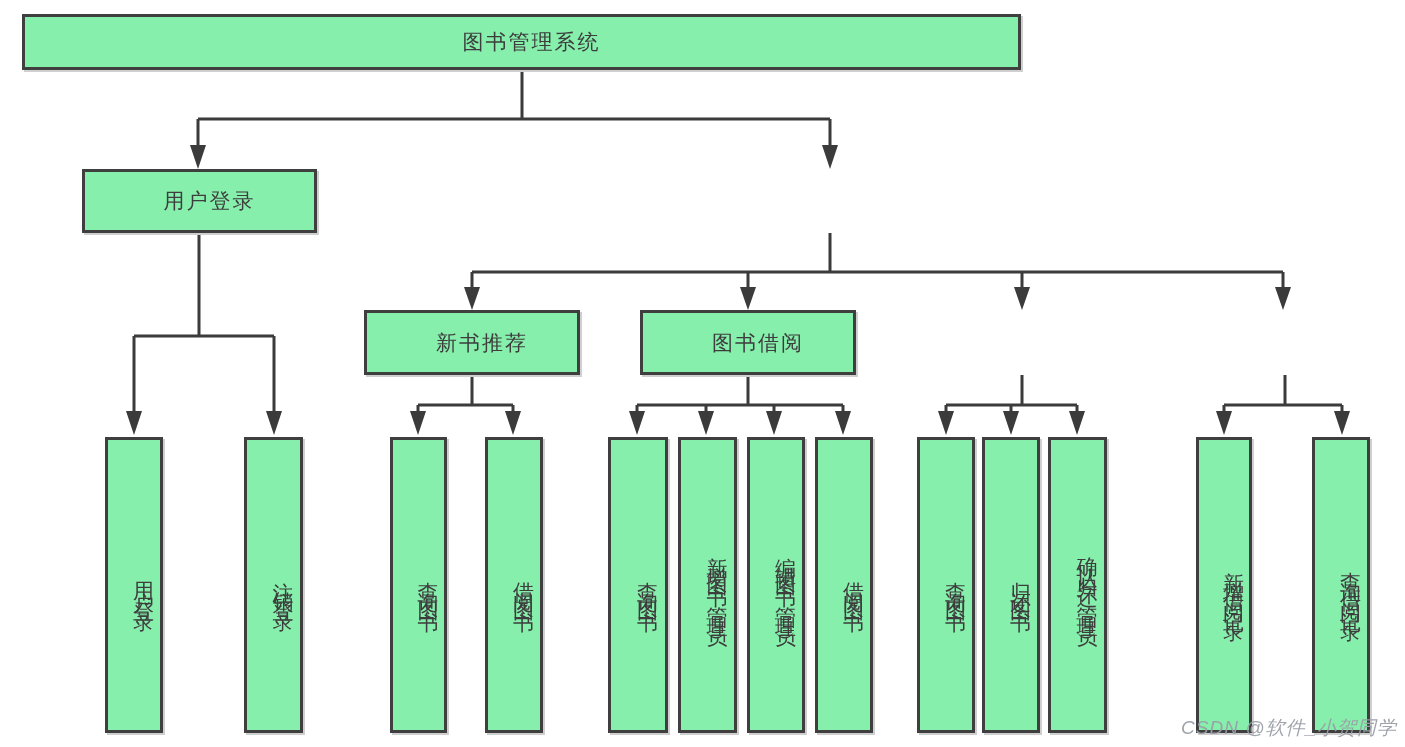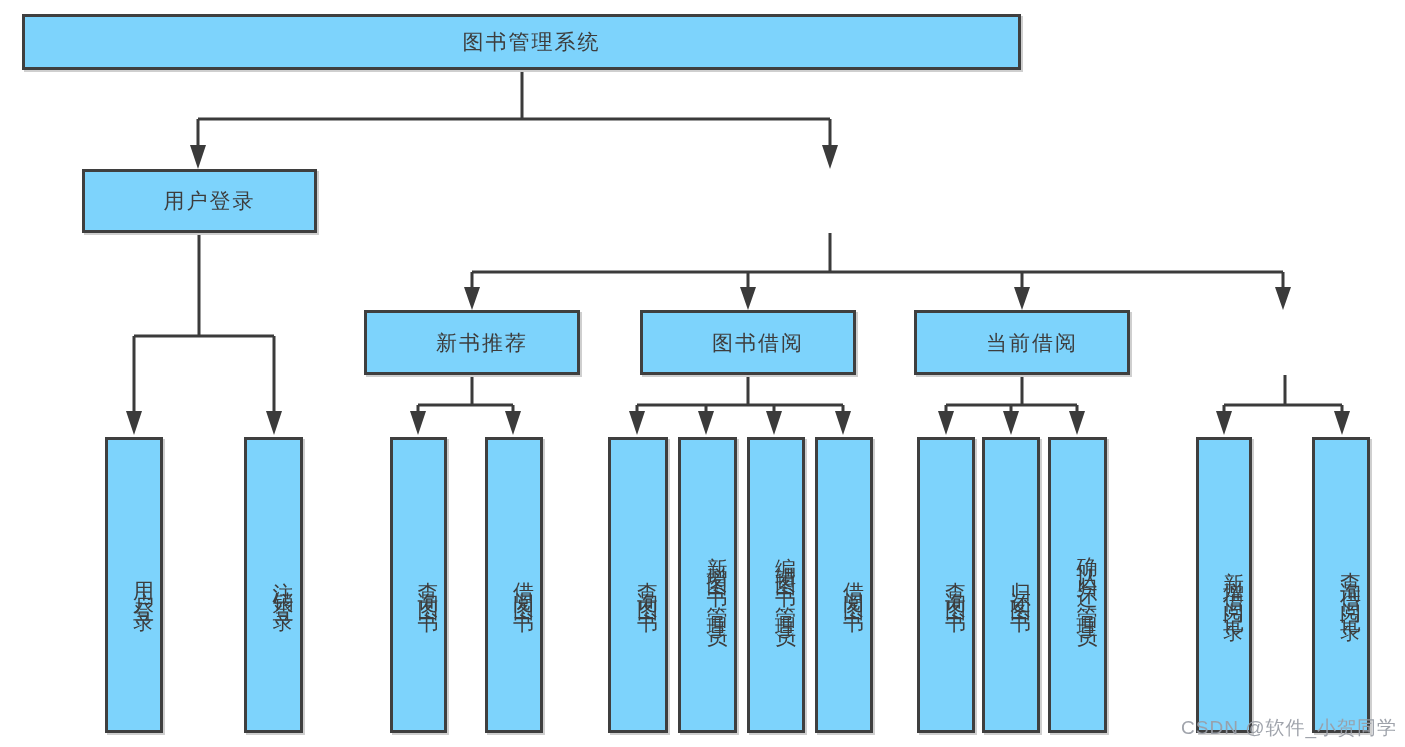--- a/index.html
+++ b/index.html
@@ -9,21 +9,21 @@
     background:#ffffff;
     font-family:"Liberation Sans","DejaVu Sans",sans-serif;
     color:#3d3d3d;
     overflow:hidden;
   }
   #wires{position:absolute;left:0;top:0;width:1405px;height:747px;}
   .node{
     position:absolute;
     box-sizing:border-box;
     border:3px solid #3f3f3f;
-    background:#7dd3fc;
+    background:#86efac;
     box-shadow:2px 2px 0 #cfcfcf;
     display:flex;align-items:center;justify-content:center;padding-left:20px;
   }
   .hnode span{
     font-size:21px;
     letter-spacing:2px;
     white-space:nowrap;
     color:#3d3d3d;
   }
   .leaf span{
@@ -35,20 +35,21 @@
     color:#3d3d3d;
   }
   #watermark{
     position:absolute;
     right:8px;bottom:6px;
     font-size:19px;
     letter-spacing:1px;
     color:rgba(154,158,166,0.95);
     white-space:nowrap;
     z-index:5;
+    font-style:italic;
   }
 </style>
 </head>
 <body>
 
 <div id="stage">
 
   <svg id="wires" viewBox="0 0 1405 747" xmlns="http://www.w3.org/2000/svg">
     <g stroke="#3b3b3b" stroke-width="3" fill="none">
 
@@ -103,23 +104,20 @@
   <div class="node hnode" style="left:82px;top:169px;width:235px;height:64px">
     <span>用户登录</span>
   </div>
 
   <div class="node hnode" style="left:364px;top:310px;width:216px;height:65px">
     <span>新书推荐</span>
   </div>
   <div class="node hnode" style="left:640px;top:310px;width:216px;height:65px">
     <span>图书借阅</span>
   </div>
-  <div class="node hnode" style="left:914px;top:310px;width:216px;height:65px">
-    <span>当前借阅</span>
-  </div>
 
   <div class="node leaf" style="left:105px;top:437px;width:58px;height:296px">
     <span>用户登录</span>
   </div>
   <div class="node leaf" style="left:244px;top:437px;width:59px;height:296px">
     <span>注销登录</span>
   </div>
 
   <div class="node leaf" style="left:390px;top:437px;width:57px;height:296px">
     <span>查询图书</span>

